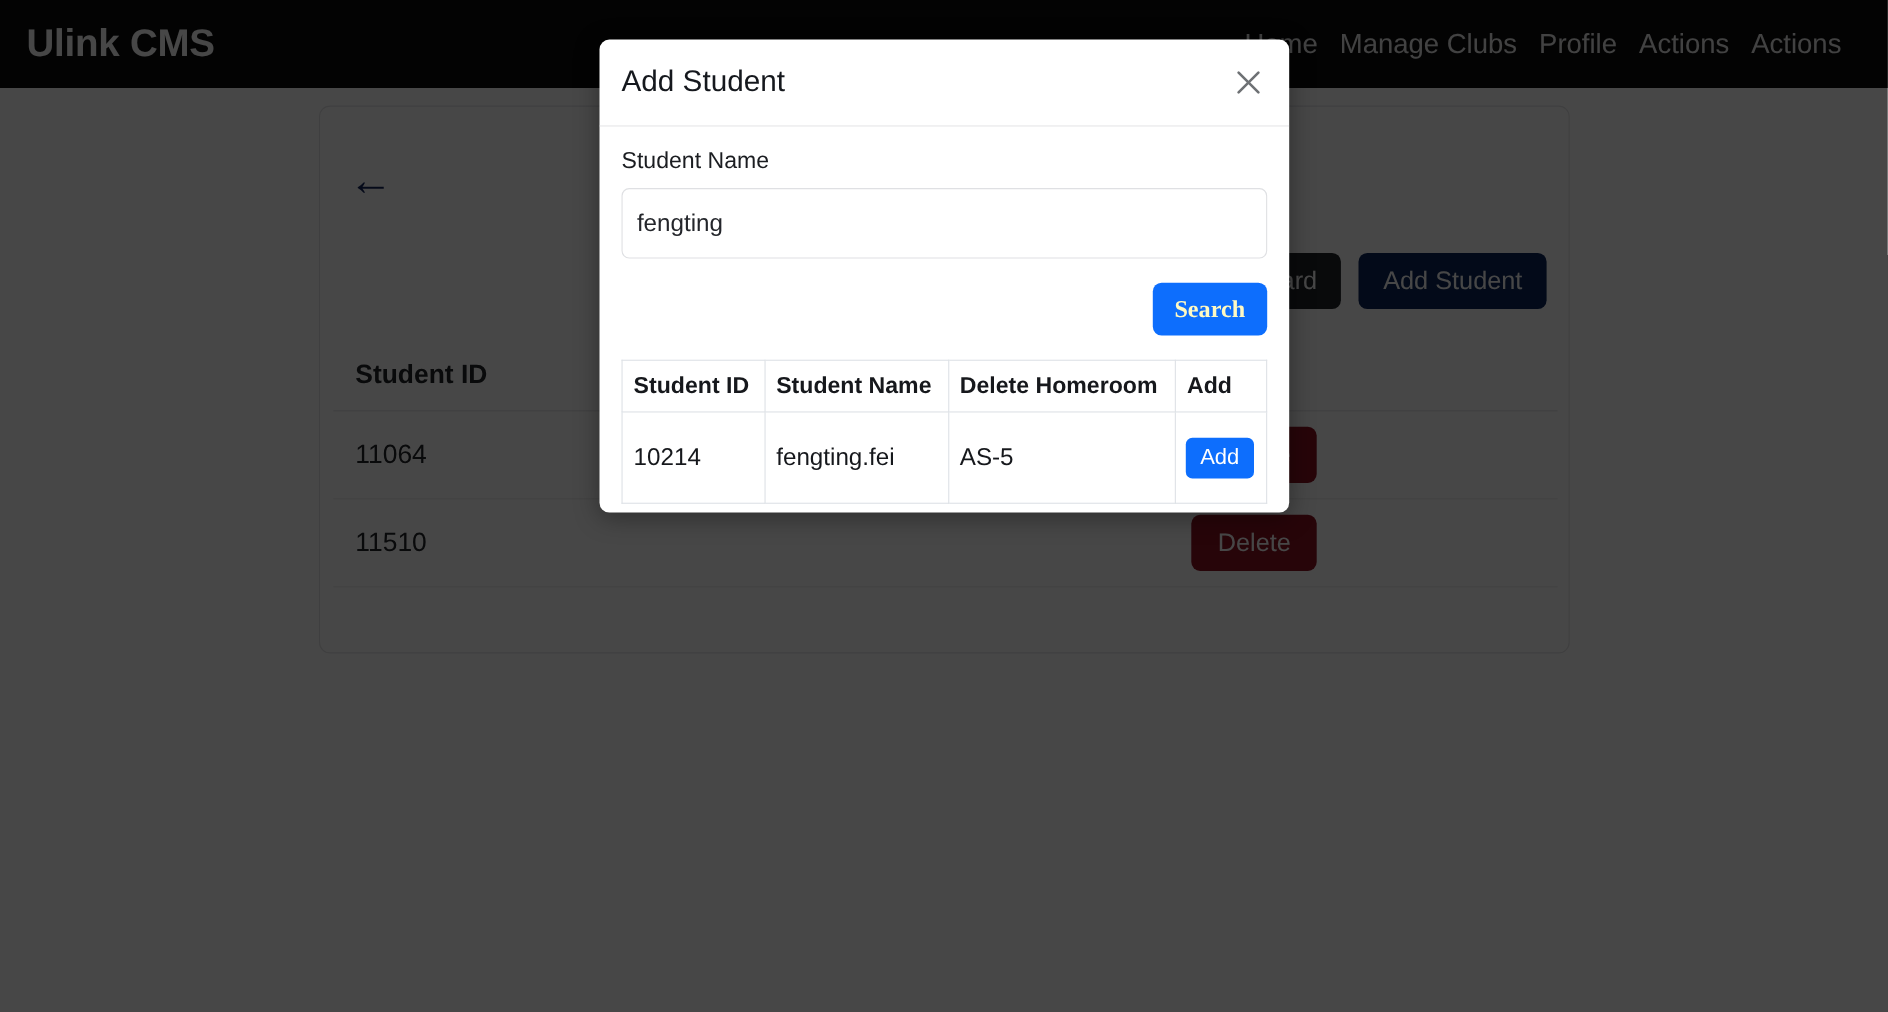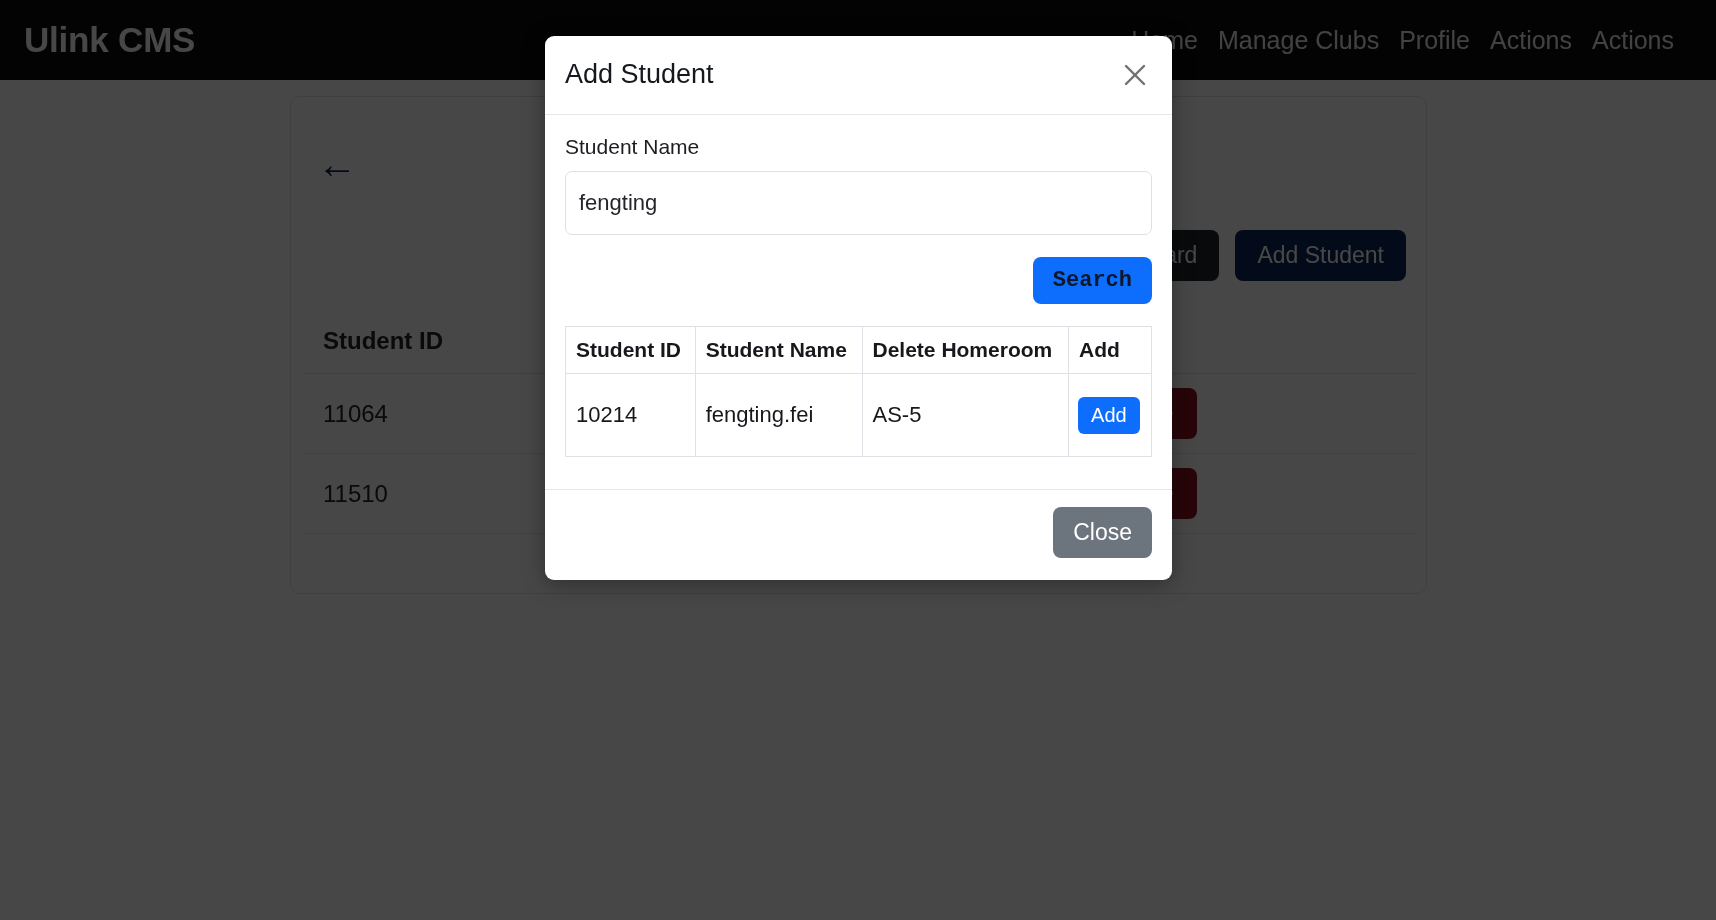--- a/index.html
+++ b/index.html
@@ -184,27 +184,27 @@
     color: #24262b;
     font-family: "Liberation Sans", sans-serif;
     outline: none;
     background: #fff;
   }
   .search-row {
     display: flex; justify-content: flex-end;
     margin-top: 22px;
   }
   .btn-primary {
-    background: #0d6efd; color: #0f172a;
+    background: #0d6efd; color: #fef9c3;
     padding: 11px 20px;
     border-radius: 8px;
     font-size: 22px;
     font-weight: bold;
     border: none;
-    font-family: Liberation Mono, monospace;
+    font-family: Liberation Serif, serif;
     cursor: pointer;
   }
 
   .result-table {
     margin-top: 22px;
     width: 100%;
     border-collapse: collapse;
     border: 1px solid #dee2e6;
     font-size: 21px;
     color: #16181c;
@@ -338,17 +338,14 @@
           <td>fengting.fei</td>
           <td>AS-5</td>
           <td class="add-cell">
             <button class="btn-add">Add</button>
           </td>
         </tr>
       </tbody>
     </table>
   </div>
 
-  <div class="modal-footer">
-    <button class="btn-secondary">Close</button>
-  </div>
 
 </div>
 
 </body></html>

